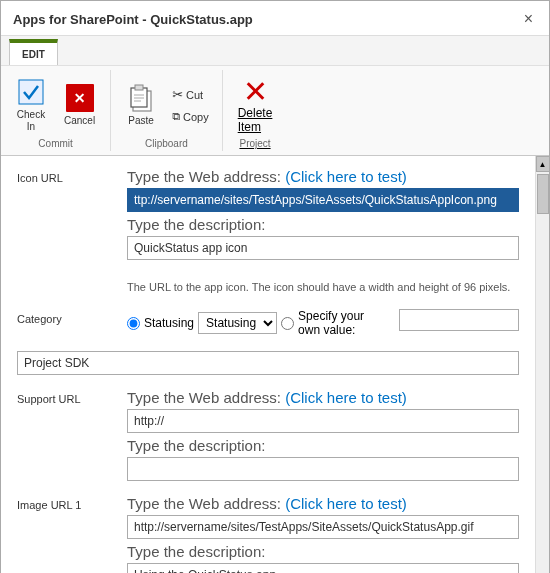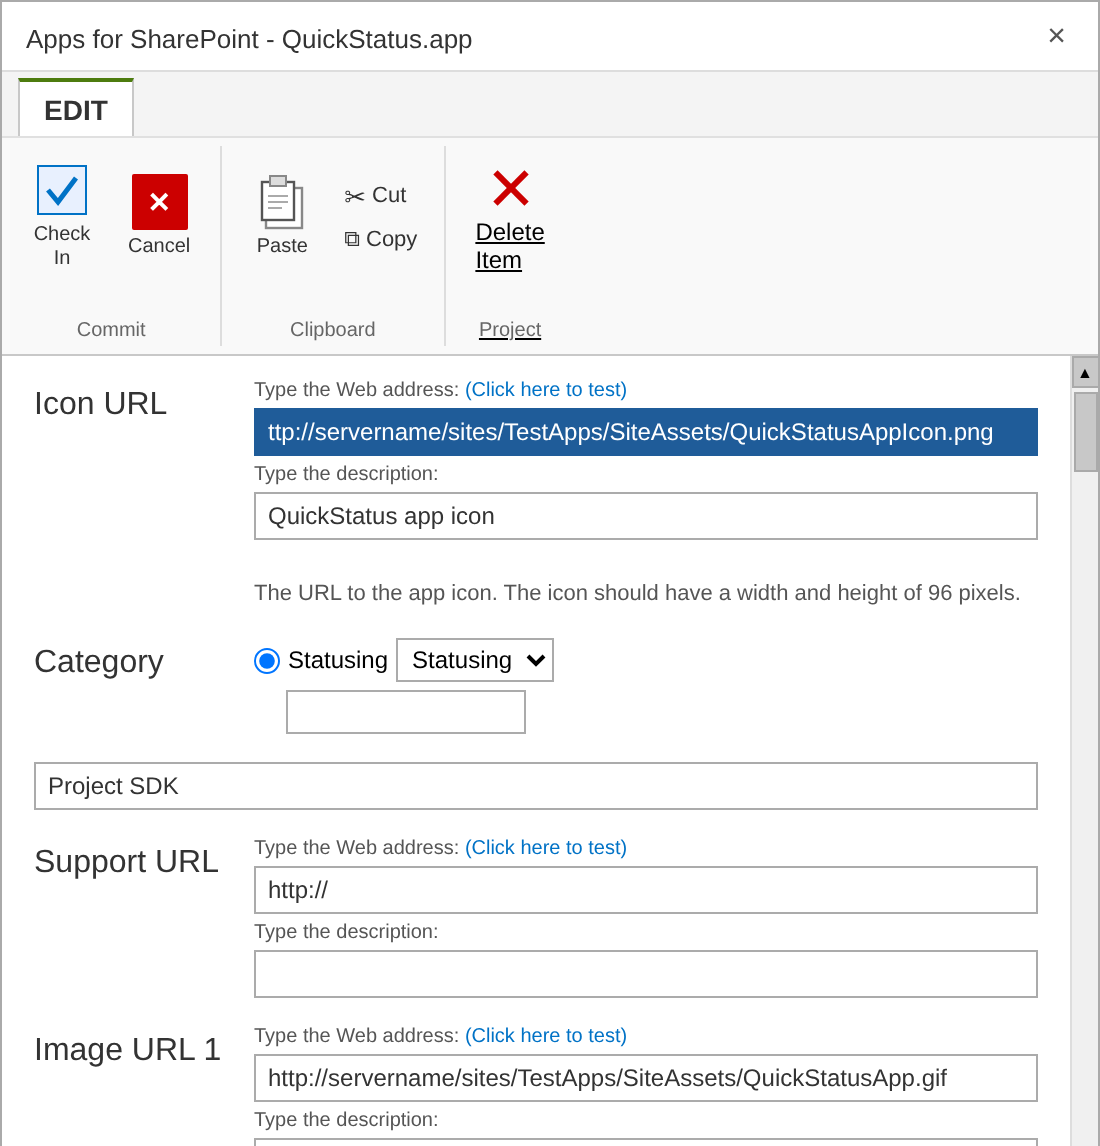--- a/index.html
+++ b/index.html
@@ -19,21 +19,21 @@
       background: #fff;
       border-bottom: 1px solid #ddd;
       padding: 8px 12px 6px 12px;
       display: flex;
       justify-content: space-between;
       align-items: center;
     }
 
     .dialog-title {
       font-size: 13px;
-      font-weight: 400;
+      font-weight: 700;
       color: #333;
     }
 
     .close-btn {
       cursor: pointer;
       font-size: 16px;
       color: #555;
       background: none;
       border: none;
       line-height: 1;
@@ -46,28 +46,28 @@
       padding: 0;
     }
 
     .ribbon-tabs {
       display: flex;
       padding: 0 8px;
     }
 
     .ribbon-tab {
       padding: 6px 12px 5px 12px;
-      font-size: 14px;
+      font-size: 10px;
       font-weight: 600;
       color: #333;
       border: 1px solid transparent;
       border-bottom: none;
       cursor: pointer;
       background: #fff;
-      border-top: 2px solid #4d7c0f;
+      border-top: 4px solid #4d7c0f;
       border-left: 1px solid #c8c8c8;
       border-right: 1px solid #c8c8c8;
       margin-top: 3px;
     }
 
     .ribbon-content {
       background: #f9f9f9;
       border-top: 1px solid #e0e0e0;
       display: flex;
       align-items: stretch;
@@ -135,21 +135,21 @@
       padding: 2px 4px;
       border: 1px solid transparent;
       border-radius: 2px;
       font-size: 11px;
       color: #333;
     }
 
     .ribbon-group-label {
       font-size: 10px;
       color: #666;
-      margin-top: 19px;
+      margin-top: 0;
     }
 
     .ribbon-btn-delete {
       display: flex;
       flex-direction: column;
       align-items: center;
       cursor: pointer;
       padding: 3px 6px;
       border: 1px solid transparent;
       border-radius: 2px;
@@ -207,32 +207,32 @@
 
     .form-row {
       display: flex;
       margin-bottom: 14px;
       align-items: flex-start;
     }
 
     .form-label {
       width: 110px;
       min-width: 110px;
-      font-size: 16px;
+      font-size: 11px;
       color: #333;
       padding-top: 4px;
       font-weight: 400;
     }
 
     .form-fields {
       flex: 1;
     }
 
     .field-hint {
-      font-size: 10px;
+      font-size: 15px;
       color: #555;
       margin-bottom: 3px;
     }
 
     .field-hint a, .field-hint .link {
       color: #0072c6;
       cursor: pointer;
       text-decoration: none;
     }
 
@@ -255,21 +255,20 @@
 
     .field-note {
       font-size: 11px;
       color: #555;
       margin-top: 20px;
       line-height: 1.4;
     }
 
     .radio-group {
       display: flex;
-      flex-direction: column;
       gap: 4px;
     }
 
     .radio-row {
       display: flex;
       align-items: center;
       gap: 4px;
       font-size: 12px;
     }
 
@@ -426,20 +425,24 @@
         <div class="form-label">Category</div>
         <div class="form-fields">
           <div class="radio-group">
             <div class="radio-row">
               <input type="radio" name="category" checked="" style="">
               <label>Statusing</label>
               <select class="select-small">
                 <option>Statusing</option>
               </select>
             </div>
+            <div class="radio-row">
+              <input type="radio" name="category" style="">
+              <label>Specify your own value:</label>
+            </div>
             <input type="text" class="sub-input" value="" style="">
           </div>
         </div>
       </div>
 
       <div class="form-row">
         <div class="form-fields">
           <input type="text" class="form-input" value="Project SDK" style="">
         </div>
       </div>

